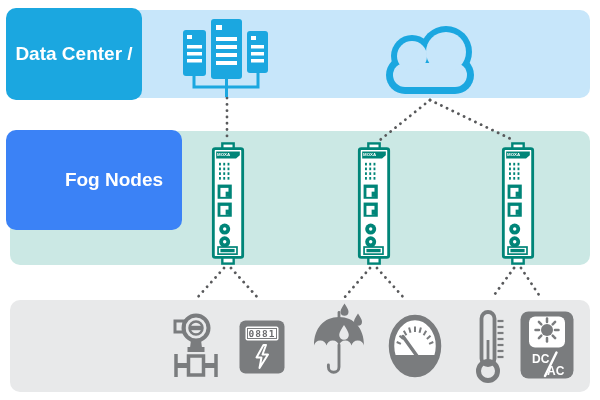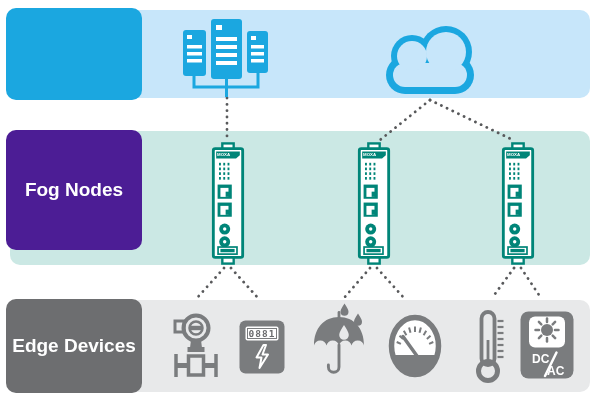--- a/index.html
+++ b/index.html
@@ -6,41 +6,39 @@
   #stage{position:relative;width:600px;height:400px;background:#fff;overflow:hidden;
          font-family:"Liberation Sans",sans-serif;}
   .band{position:absolute;left:10px;width:580px;border-radius:10px;}
   .band.cloud{top:10px;height:88px;background:#c7e6fa;}
   .band.fog{top:131px;height:134px;background:#cbe8e4;}
   .band.edge{top:300px;height:92px;background:#e8e9ea;}
   .labelbox{position:absolute;left:6px;width:136px;border-radius:10px;
             display:flex;flex-direction:column;align-items:center;justify-content:center;
             color:#fff;font-weight:bold;font-size:19px;line-height:1.35;text-align:center;}
   .labelbox.cloud{top:8px;height:92px;background:#1ba7e0;}
-  .labelbox.fog{top:130px;height:120px;background:#4c1d95;}
+  .labelbox.fog{top:130px;height:100px;background:#3b82f6;padding-left:40px;}
   .labelbox.edge{top:299px;height:94px;background:#6d6e70;}
   svg.icon{position:absolute;overflow:visible;}
   .dots line{stroke:#58595b;stroke-width:2.8;stroke-linecap:round;stroke-dasharray:0.1 6.2;}
 </style>
 </head>
 <body>
 
 <div id="stage">
 
   <div class="band cloud"></div>
   <div class="band fog"></div>
   <div class="band edge"></div>
 
   <div class="labelbox cloud">
+    <span>Data Center /</span>
   </div>
   <div class="labelbox fog">
     <span>Fog Nodes</span>
-  </div>
-  <div class="labelbox edge">
-    <span>Edge Devices</span>
   </div>
 
   <svg class="icon" style="left:0;top:0" width="600" height="400" viewBox="0 0 600 400">
     <g class="dots">
       <line x1="227" y1="98" x2="227" y2="139"></line>
       <line x1="430" y1="100" x2="380" y2="140"></line>
       <line x1="430" y1="100" x2="513" y2="140"></line>
       <line x1="224" y1="268" x2="197" y2="298"></line>
       <line x1="231" y1="268" x2="258" y2="298"></line>
       <line x1="370" y1="268" x2="344" y2="298"></line>

